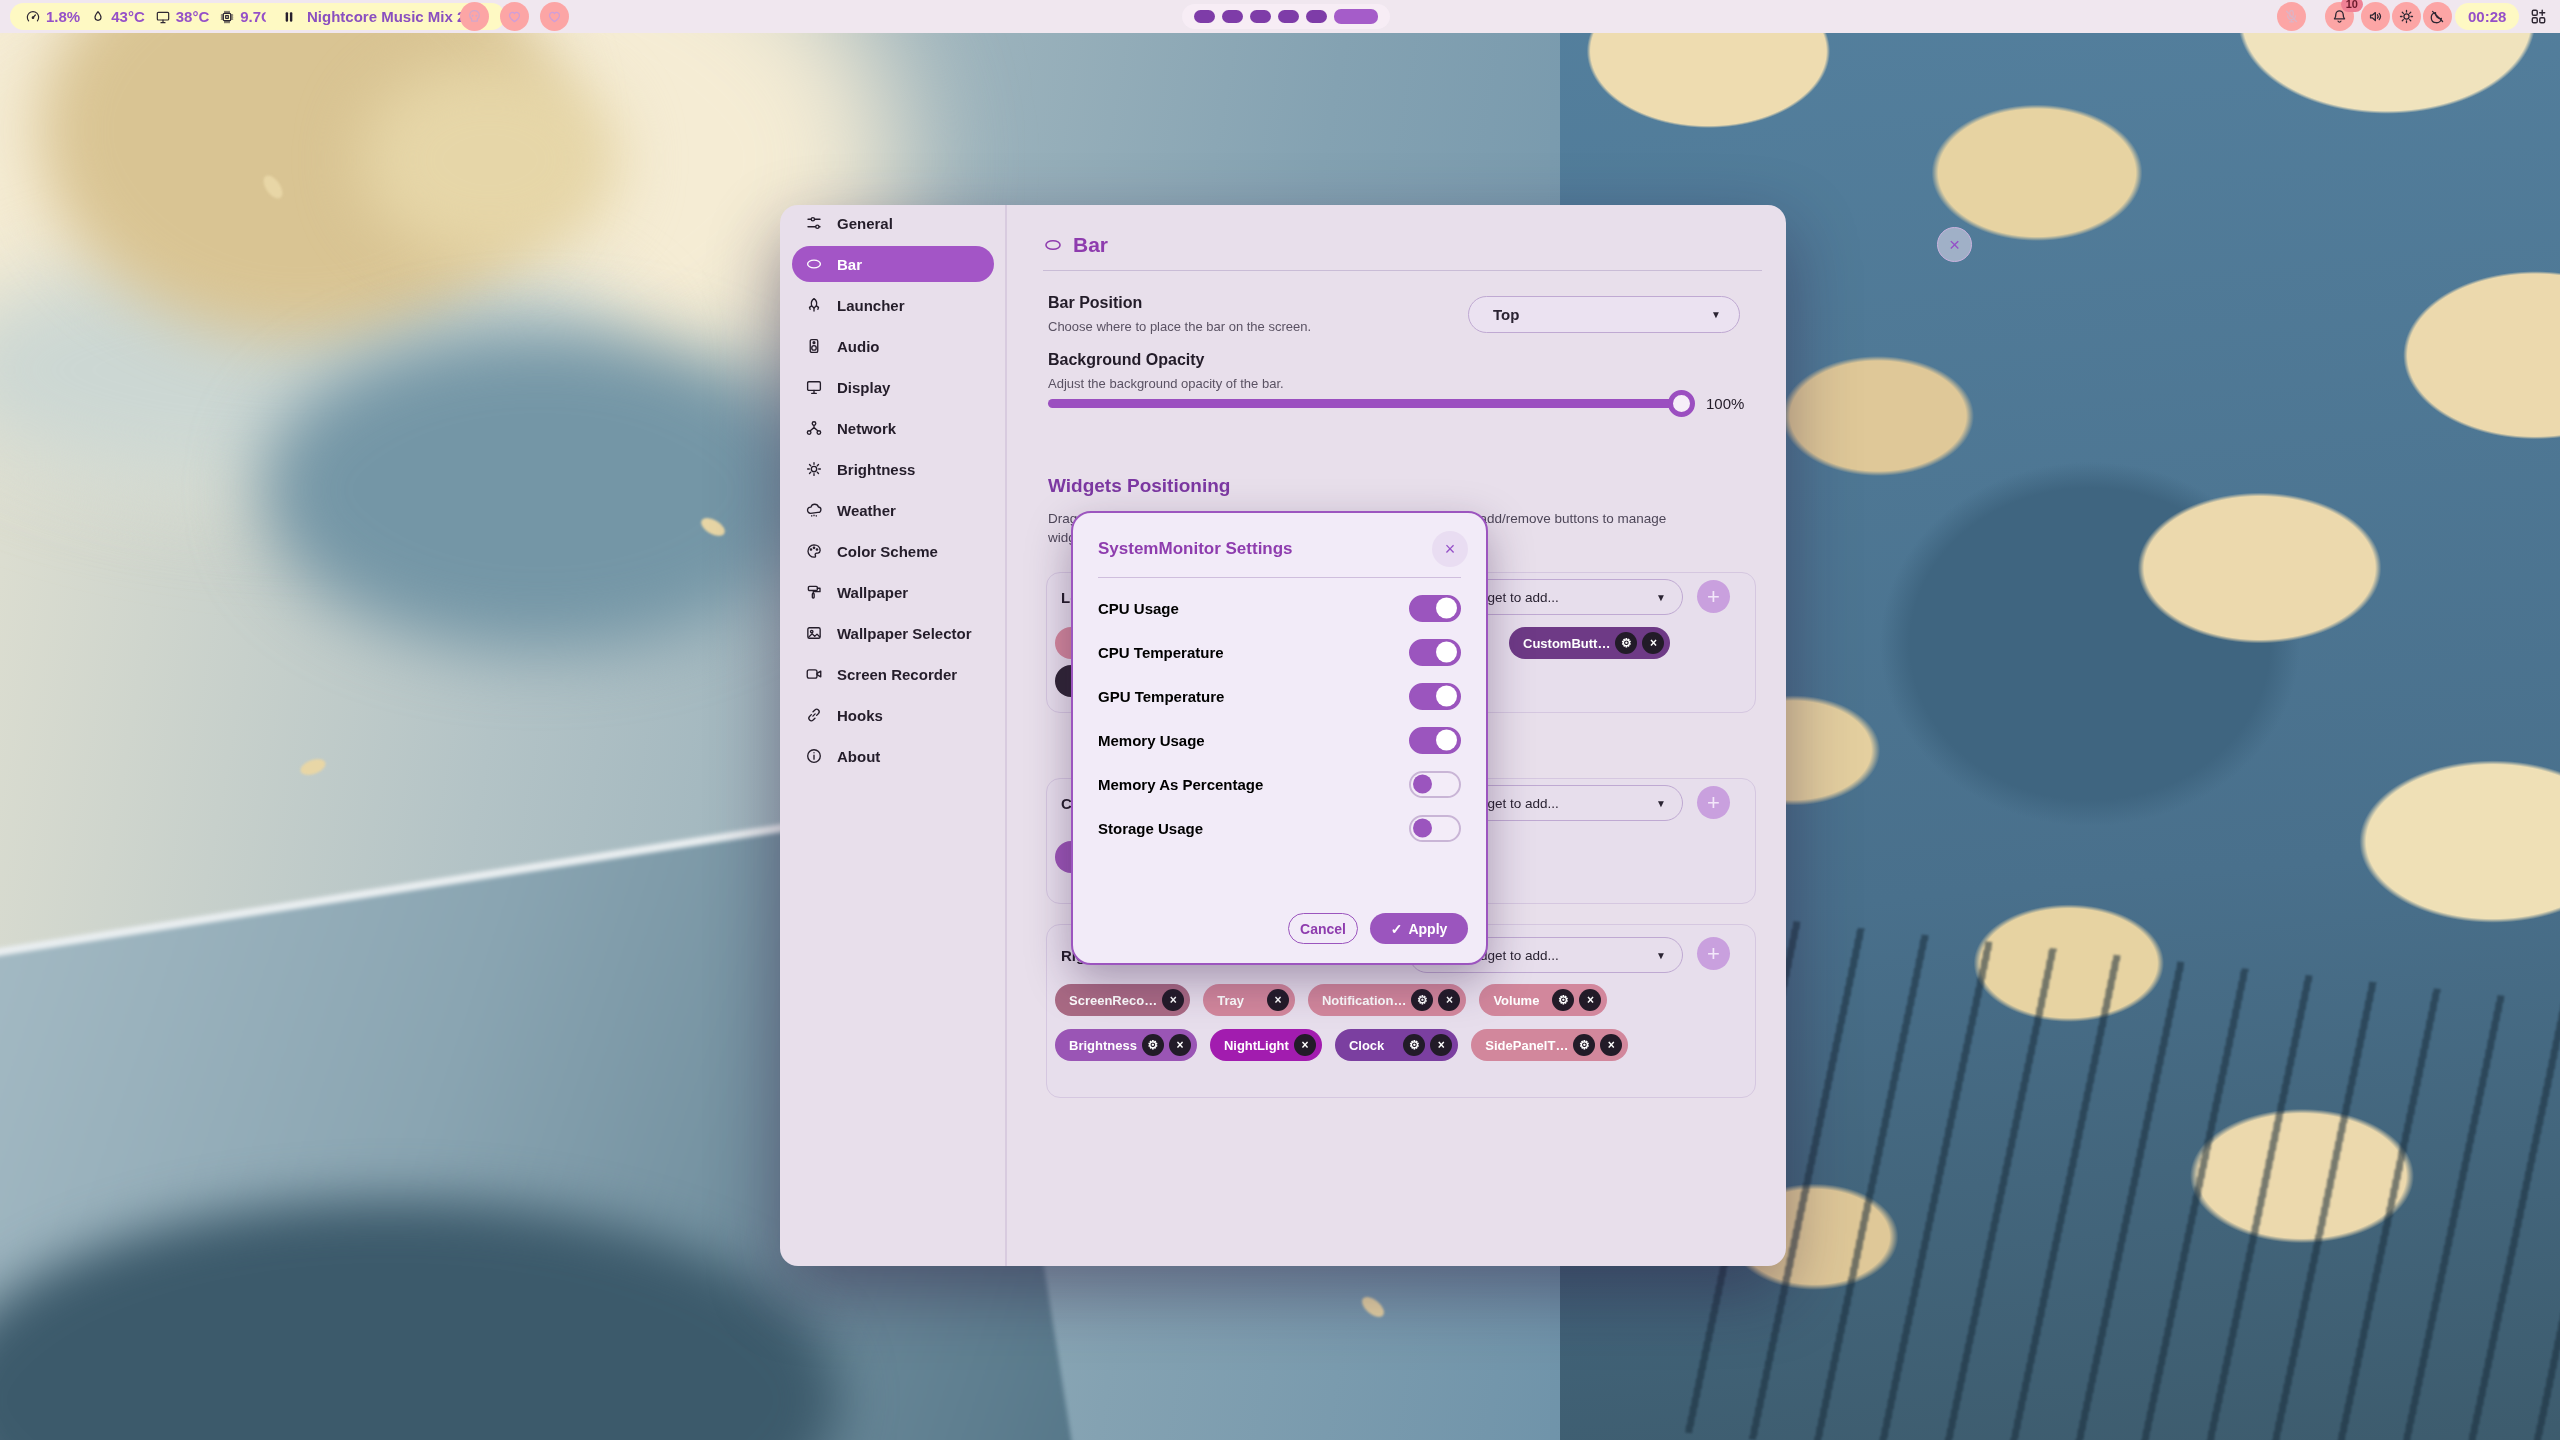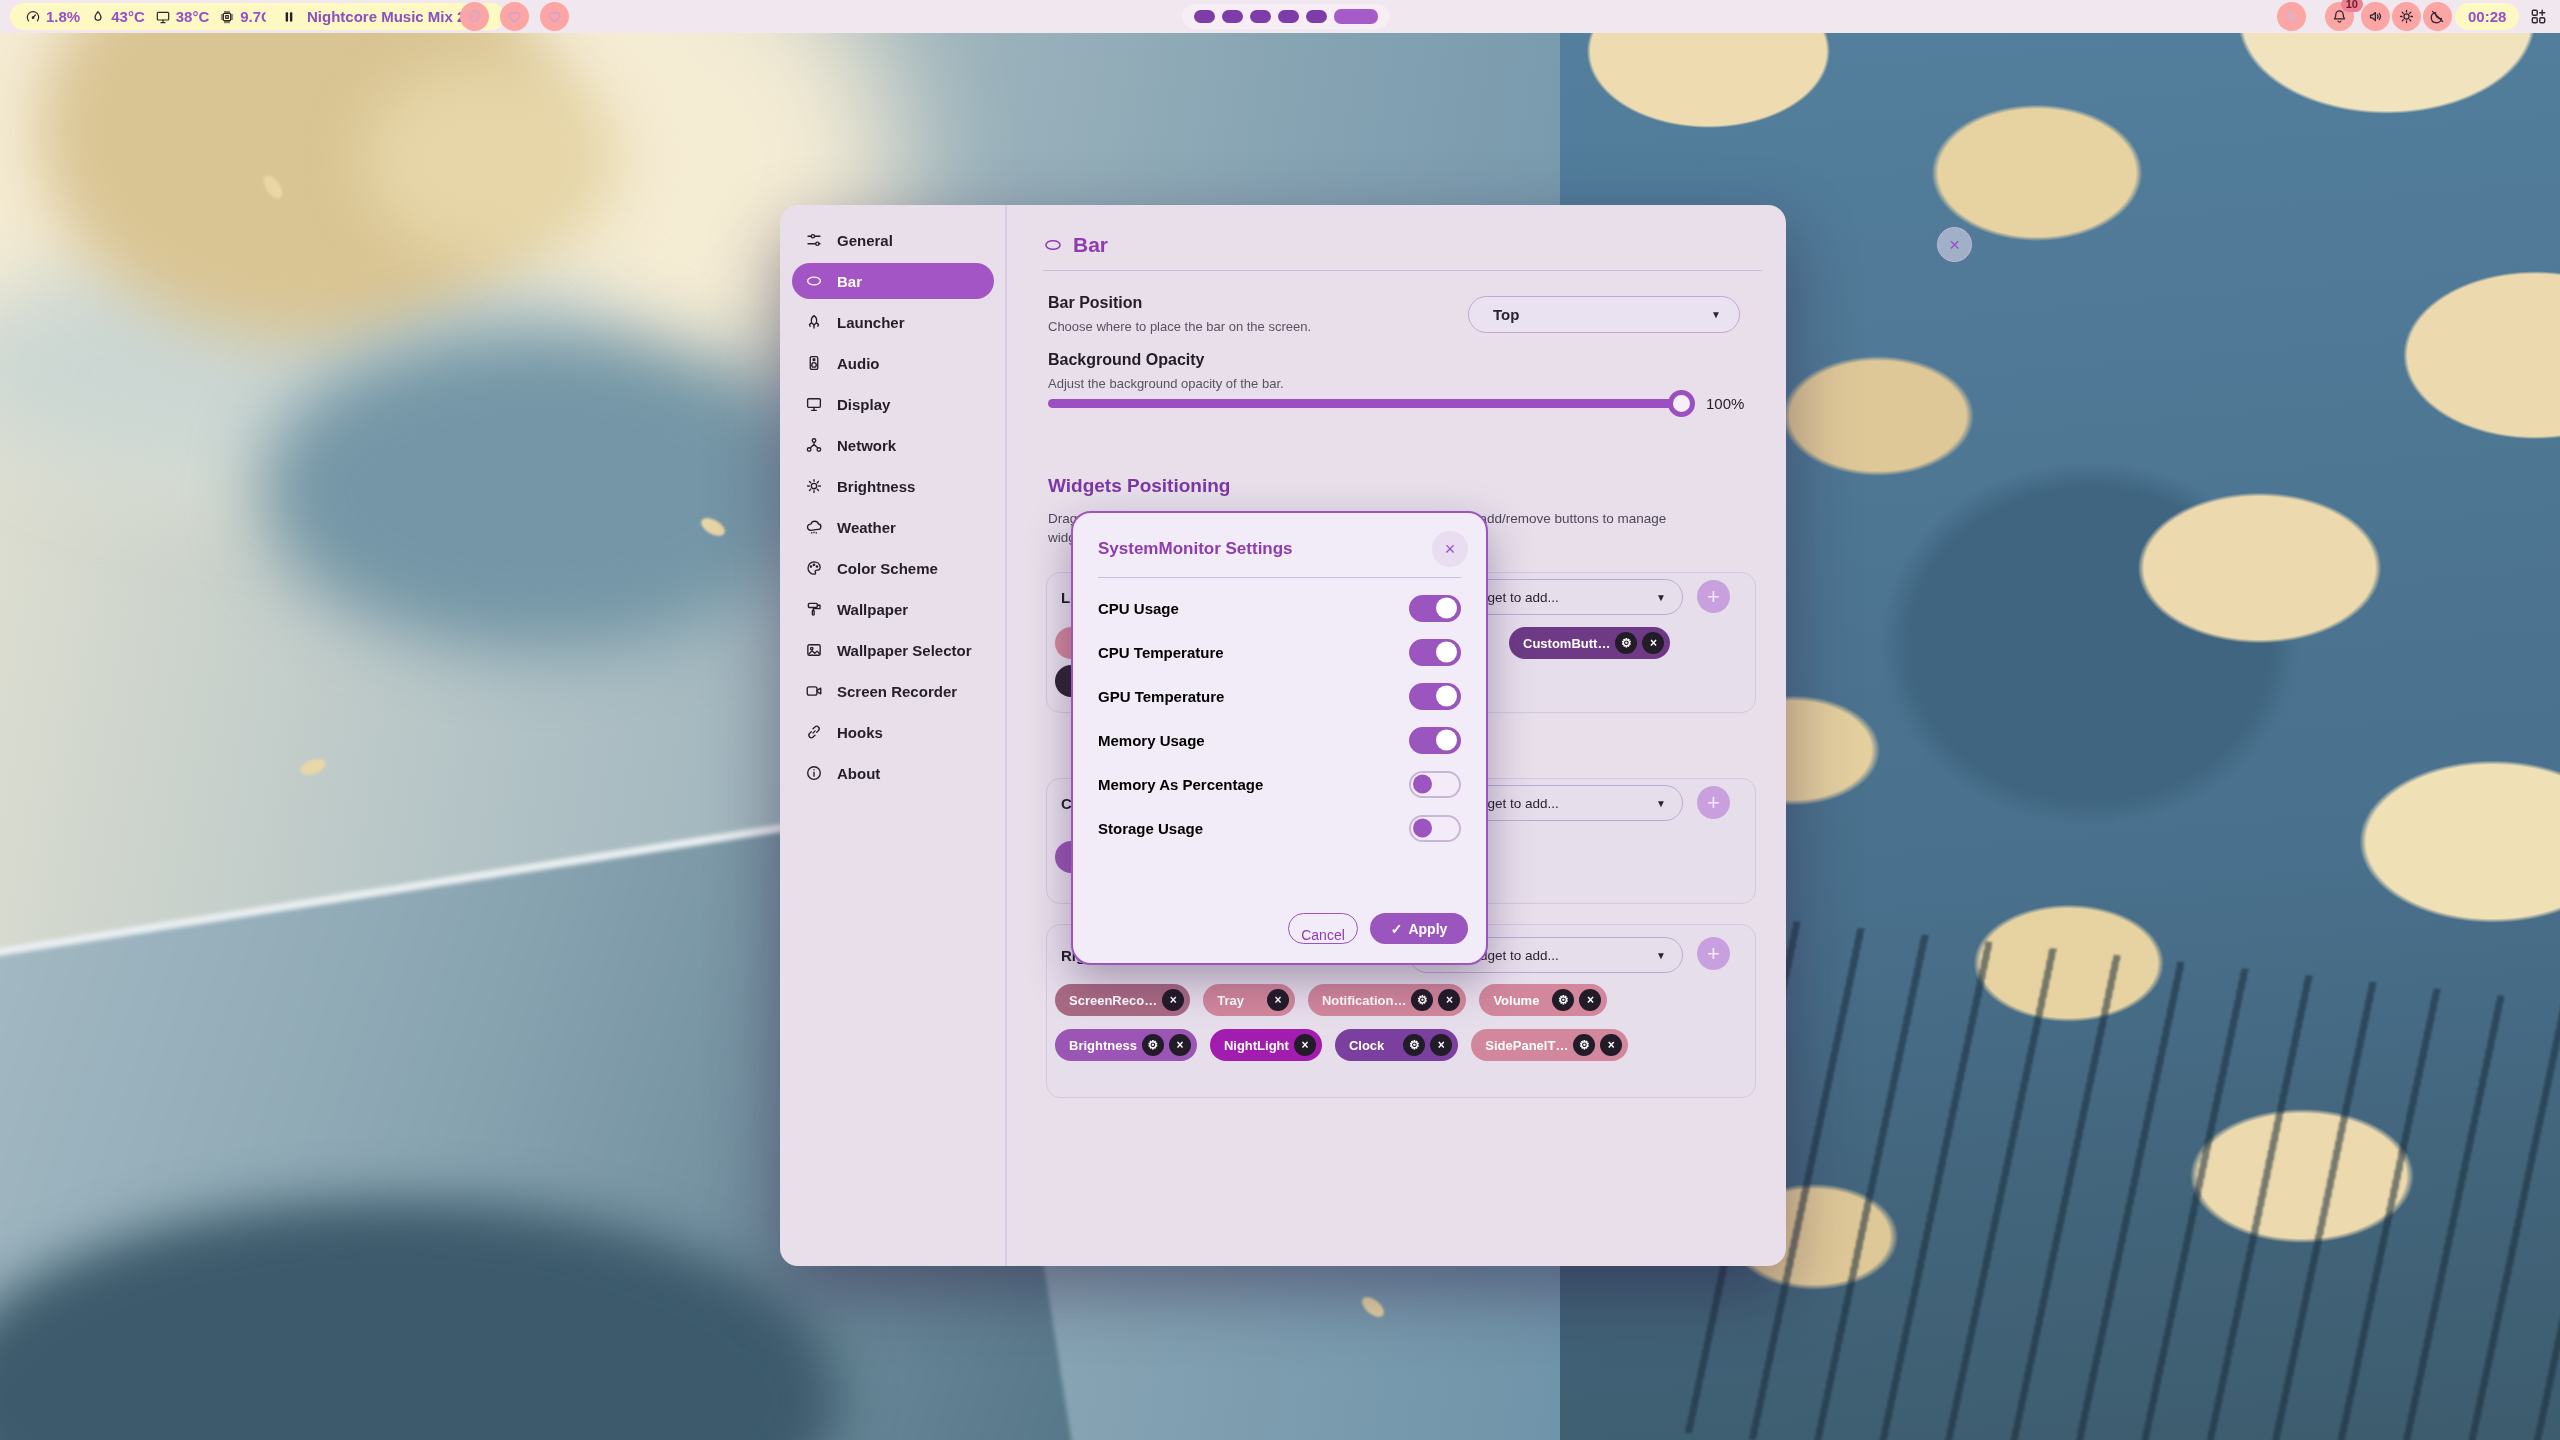--- a/index.html
+++ b/index.html
@@ -58,21 +58,21 @@
   .dot{width:21px;height:13px;border-radius:7px;background:#7e3ca8;}
   .dot.active{width:44px;height:15px;background:#a55cc9;}
   #clockpill{left:2455px;padding:0 13px;color:#9550c8;font-weight:bold;font-size:15px;}
   .badge{position:absolute;top:-5px;right:-9px;background:#ef8195;color:#6b1a2a;font-size:11px;
          font-weight:bold;padding:1px 5px;border-radius:9px;line-height:13px;}
 
   
   #window{position:absolute;left:780px;top:205px;width:1006px;height:1061px;border-radius:18px;
           background:#e8dfeb;box-shadow:0 26px 70px rgba(40,18,58,.42);}
   #sidebar{position:absolute;left:0;top:0;bottom:0;width:227px;border-right:2px solid rgba(175,150,195,.28);
-           padding-top:17px;box-sizing:border-box;}
+           box-sizing:border-box;}
   .sitem{width:202px;height:36px;margin:0 0 5px 12px;border-radius:18px;display:flex;align-items:center;
          gap:14px;padding-left:13px;box-sizing:border-box;color:#241d2a;font-size:15px;font-weight:bold;}
   .sitem.active{background:#a355c6;color:#ffffff;}
   .sitem svg{width:18px;height:18px;flex:none;}
 
   #main{position:absolute;left:227px;top:0;right:0;bottom:0;}
   #page-head{position:absolute;left:36px;top:28px;display:flex;align-items:center;gap:10px;color:#8e3cae;}
   #page-title{font-size:21px;font-weight:bold;}
   #main-close{position:absolute;left:930px;top:22px;width:35px;height:35px;border-radius:50%;
       border:1.5px solid #cbb2de;background:rgba(240,230,245,.5);color:#9550c8;font-size:19px;
@@ -128,22 +128,22 @@
   #dlg-rows{position:absolute;left:25px;right:25px;top:73px;}
   .trow{height:44px;display:flex;align-items:center;justify-content:space-between;}
   .trow .tl{font-size:15px;font-weight:bold;color:#000000;}
   .tgl{width:52px;height:27px;border-radius:14px;border:2px solid #c9b5d6;background:#f3ecf8;
        position:relative;box-sizing:border-box;flex:none;}
   .tgl .knob{position:absolute;left:2px;top:50%;transform:translateY(-50%);width:19px;height:19px;
        border-radius:50%;background:#9b55be;}
   .tgl.on{background:#9b55be;border-color:#9b55be;}
   .tgl.on .knob{left:auto;right:2px;width:21px;height:21px;background:#ffffff;}
   #dlg-cancel{position:absolute;left:215px;top:400px;width:70px;height:31px;border-radius:16px;
-      border:1.5px solid #9b55be;color:#8e3cae;font-size:14px;font-weight:normal;background:transparent;
-      display:flex;align-items:flex-end;justify-content:center;box-sizing:border-box;}
+      border:1.5px solid #9b55be;color:#8e3cae;font-size:14px;font-weight:bold;background:transparent;
+      display:flex;align-items:center;justify-content:center;box-sizing:border-box;}
   #dlg-apply{position:absolute;left:297px;top:400px;width:98px;height:31px;border-radius:16px;
       background:#9b55be;color:#ffffff;font-size:14px;font-weight:bold;
       display:flex;align-items:center;justify-content:center;gap:6px;}
 </style>
 </head>
 <body>
 
 <svg width="0" height="0" style="position:absolute">
   <defs>
     <symbol id="i-sliders" viewBox="0 0 24 24">

